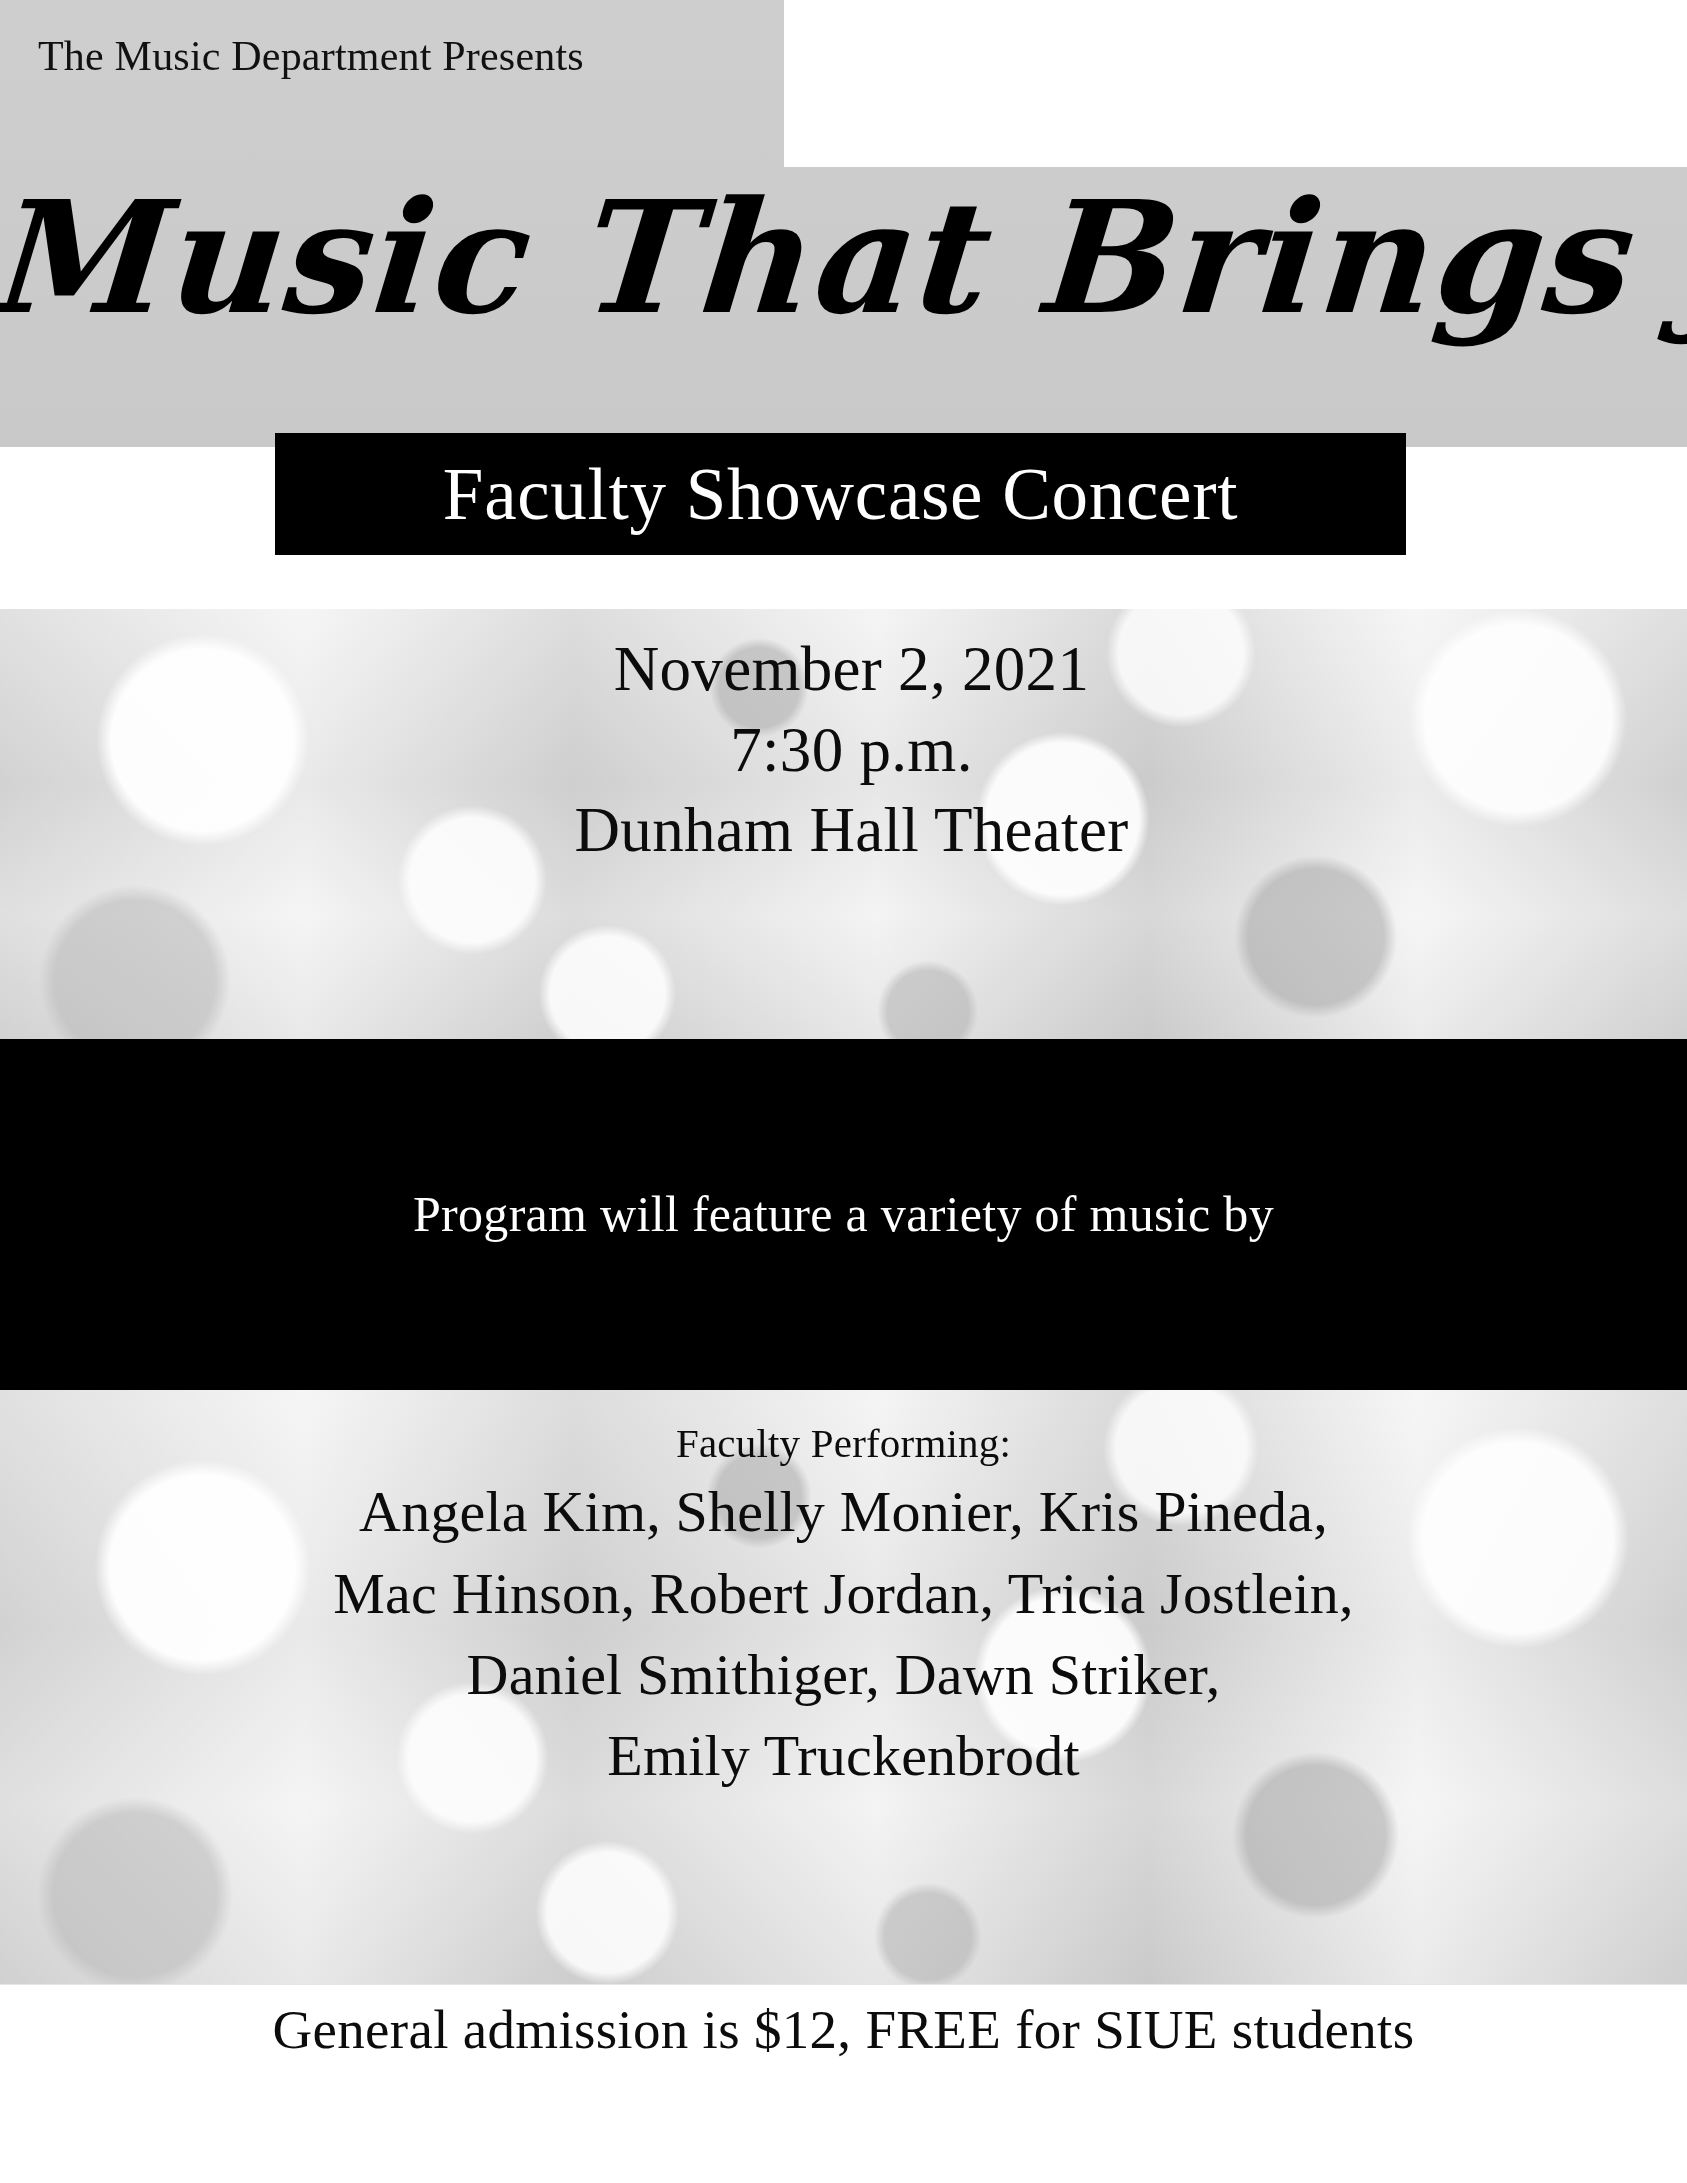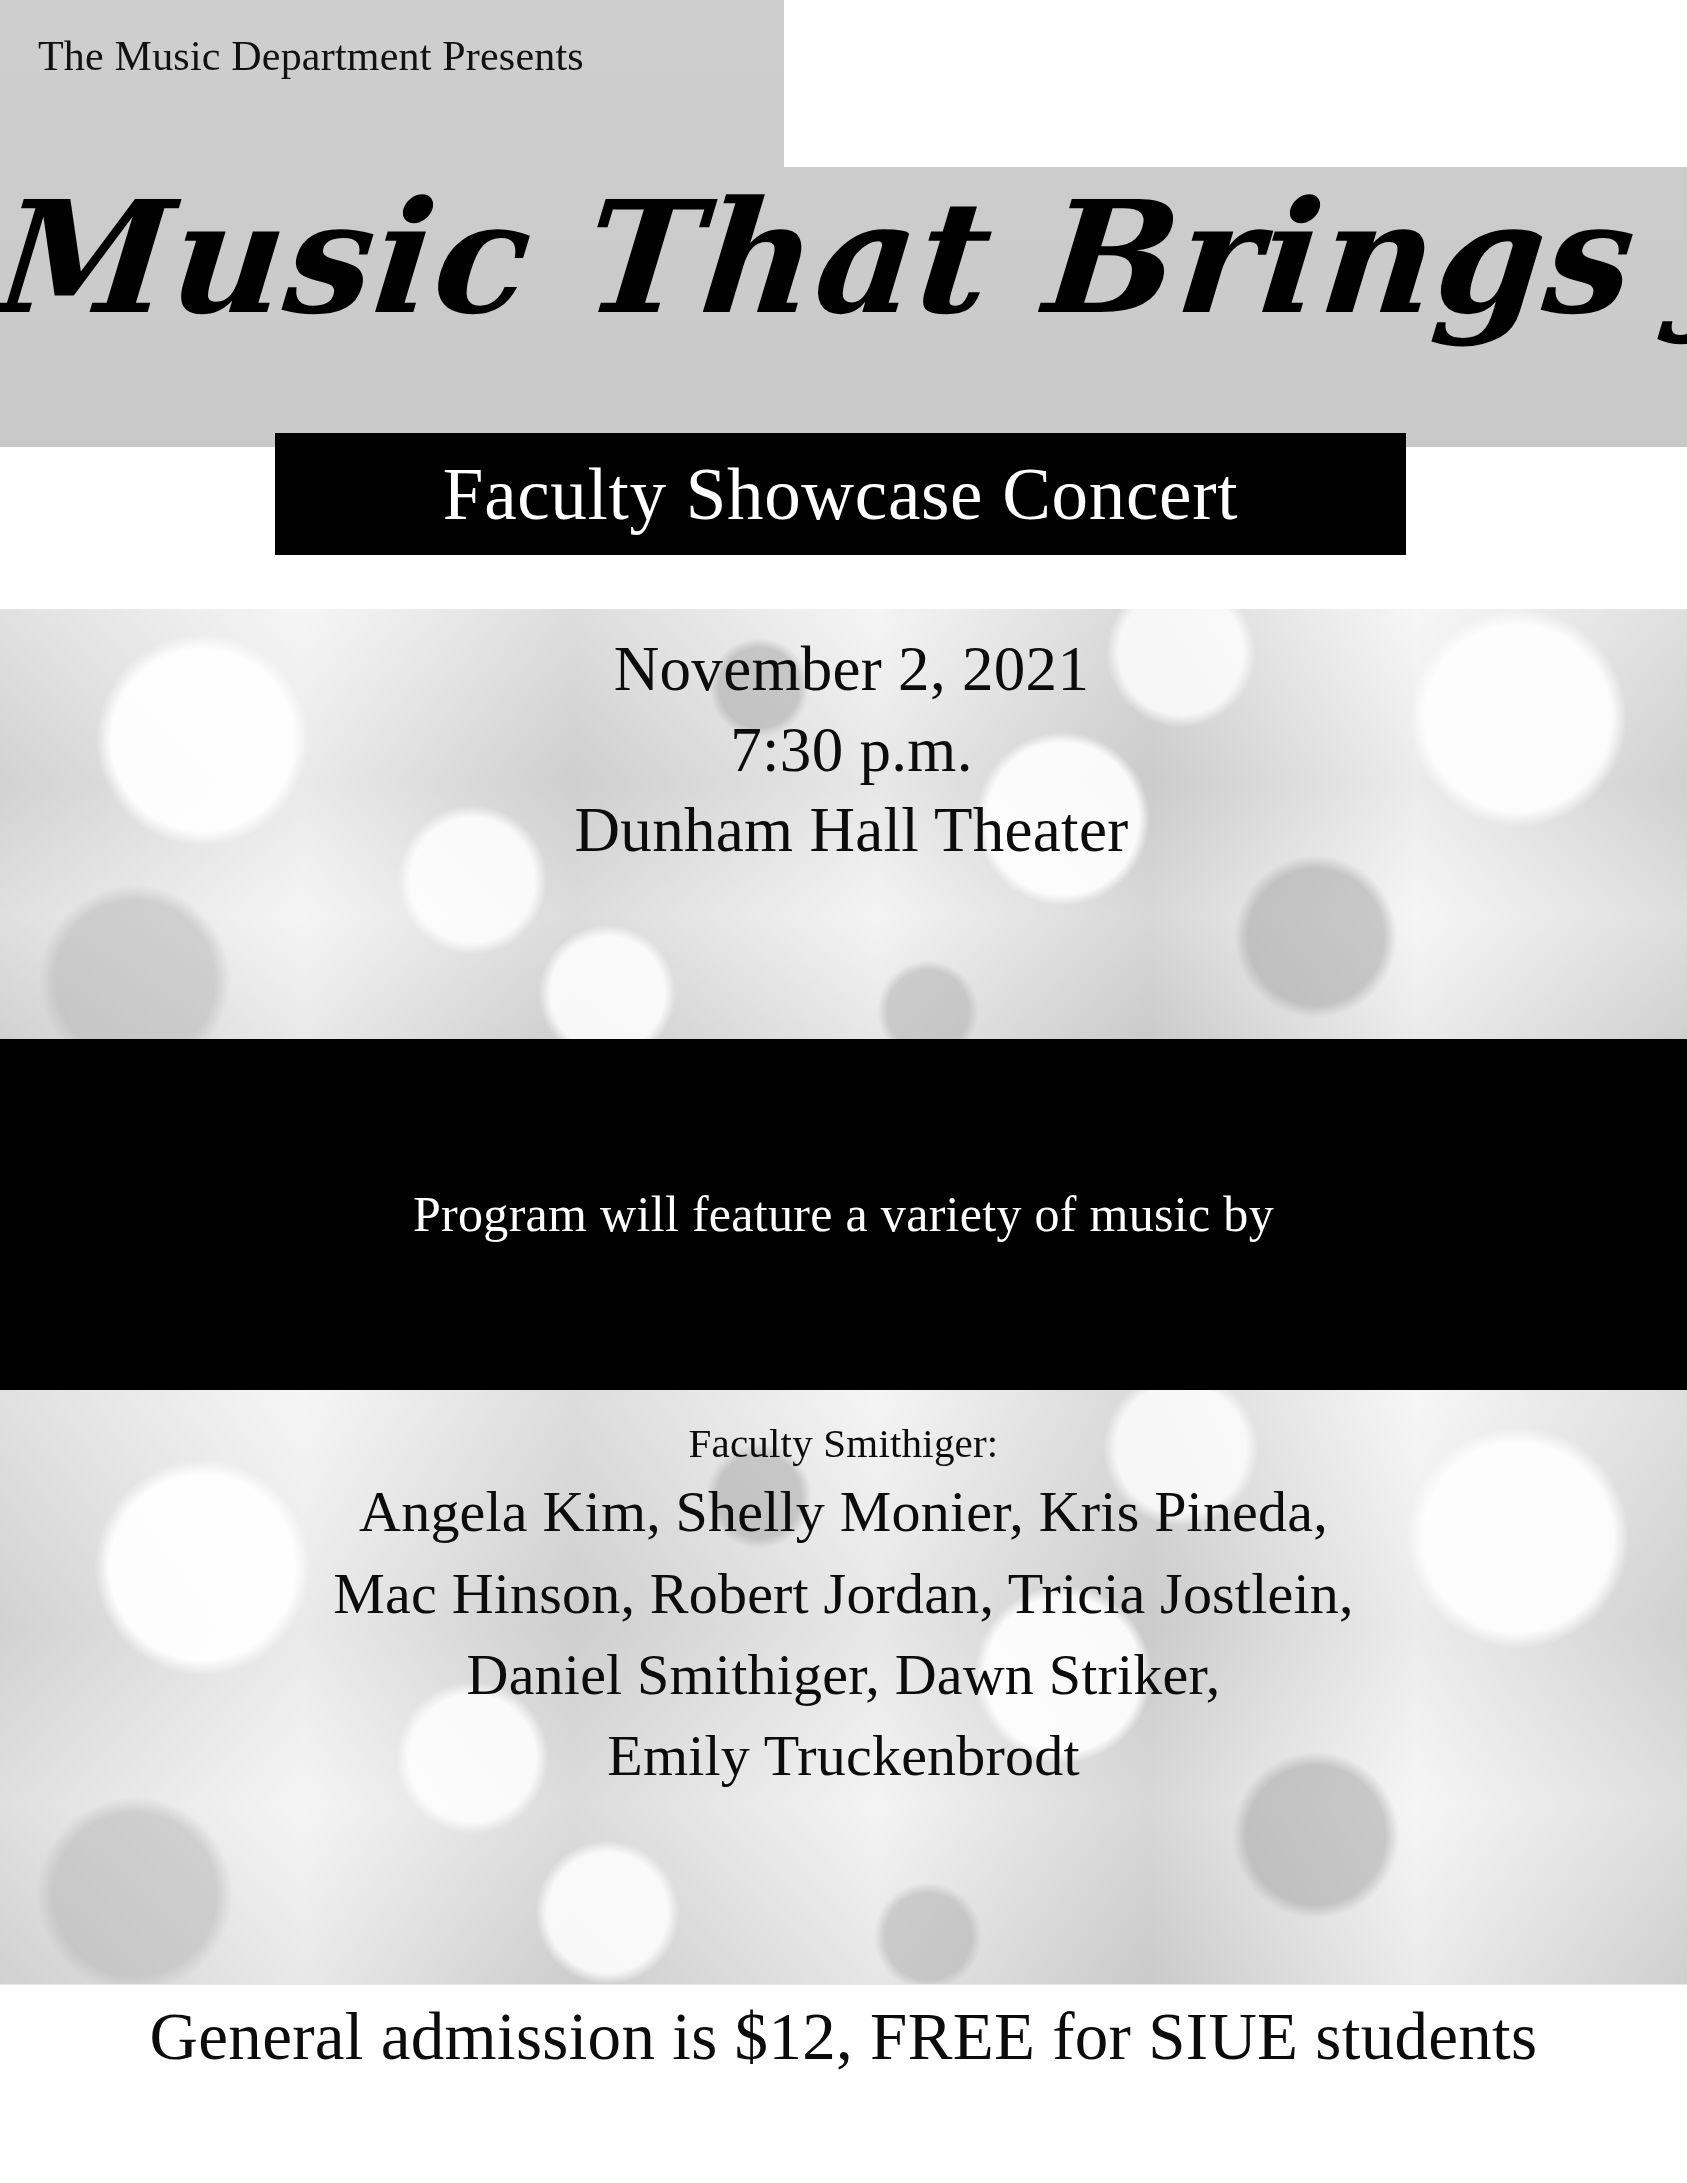--- a/index.html
+++ b/index.html
@@ -196,21 +196,21 @@
     letter-spacing: 0.2px;
     white-space: nowrap;
   }
 
   .admission {
     position: absolute;
     left: 0;
     top: 1998px;
     width: 100%;
     text-align: center;
-    font-size: 67px;
+    font-size: 55px;
     color: #0c0c0c;
     letter-spacing: 0.3px;
     white-space: nowrap;
   }
 </style>
 </head>
 <body>
 
 <div class="poster">
 
@@ -233,21 +233,21 @@
     <div>November 2, 2021</div>
     <div>7:30 p.m.</div>
     <div>Dunham Hall Theater</div>
   </div>
 
   <div class="black-bar bar-program">
     <div class="program-line">Program will feature a variety of music by</div>
   </div>
 
   <div class="faculty-block">
-    <div class="faculty-label">Faculty Smithiger:</div>
+    <div class="faculty-label">Faculty Performing:</div>
     <div class="faculty-name-line">Angela Kim, Shelly Monier, Kris Pineda,</div>
     <div class="faculty-name-line">Mac Hinson, Robert Jordan, Tricia Jostlein,</div>
     <div class="faculty-name-line">Daniel Smithiger, Dawn Striker,</div>
     <div class="faculty-name-line">Emily Truckenbrodt</div>
   </div>
 
   <div class="admission">General admission is $12, FREE for SIUE students</div>
 
 </div>
 

